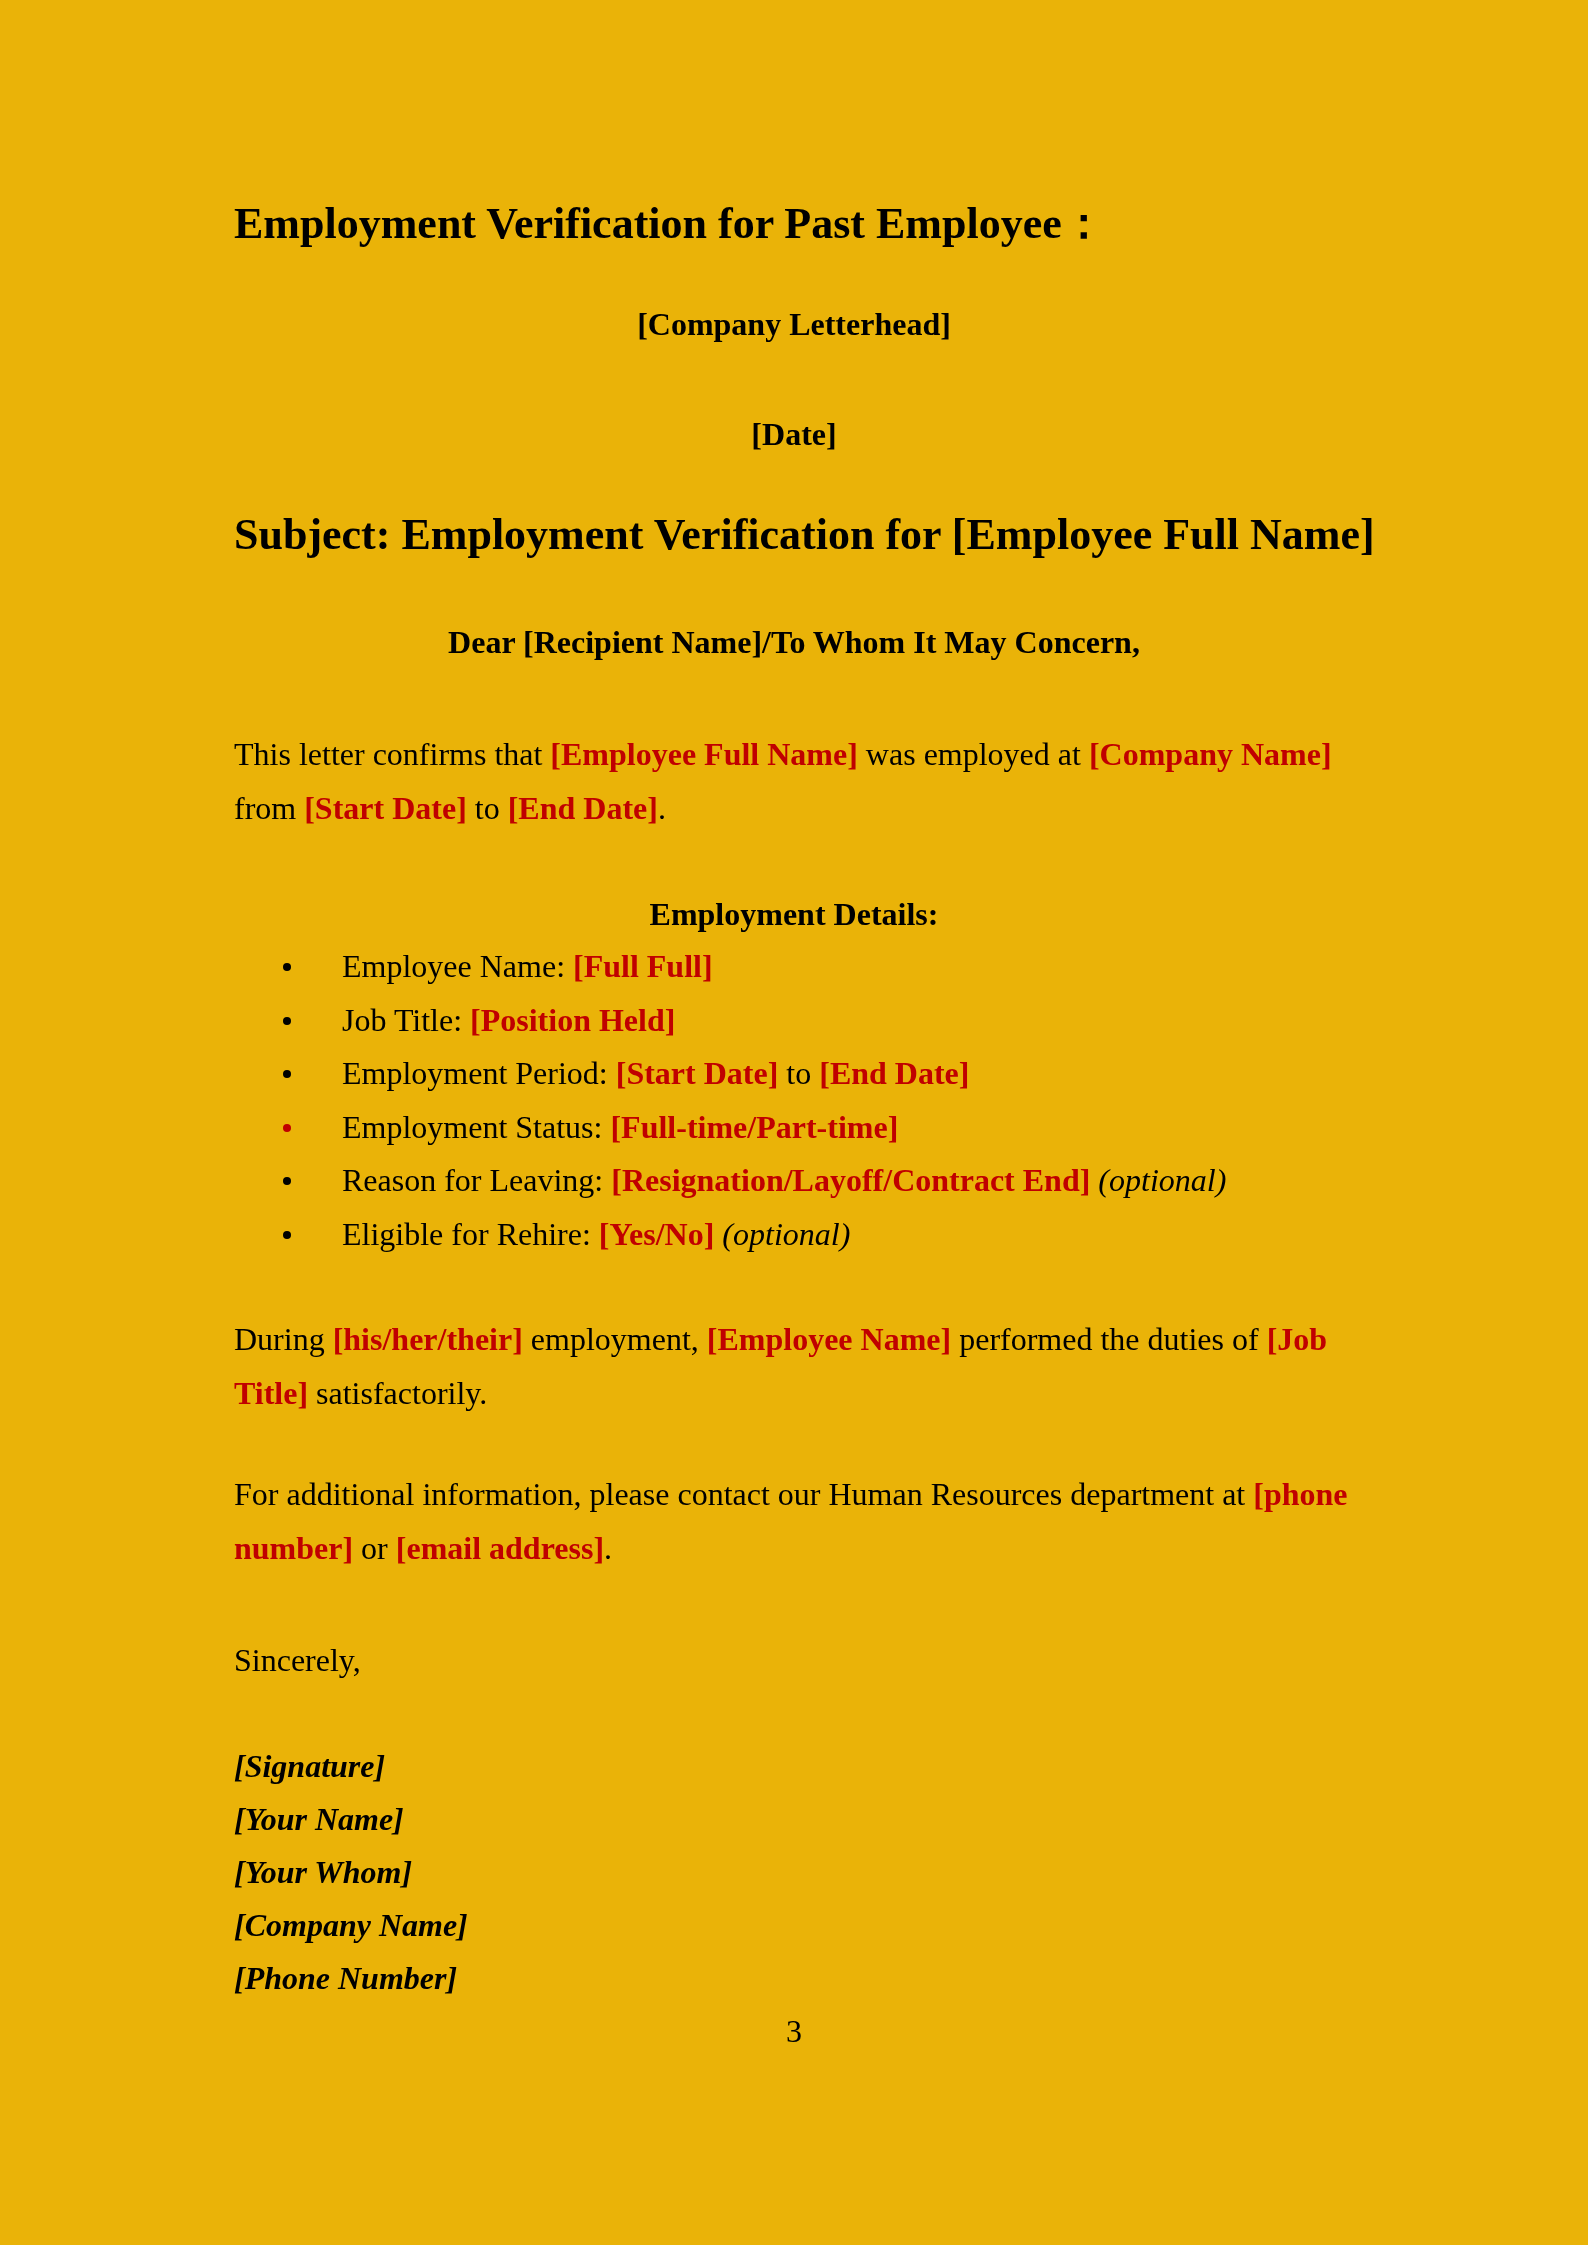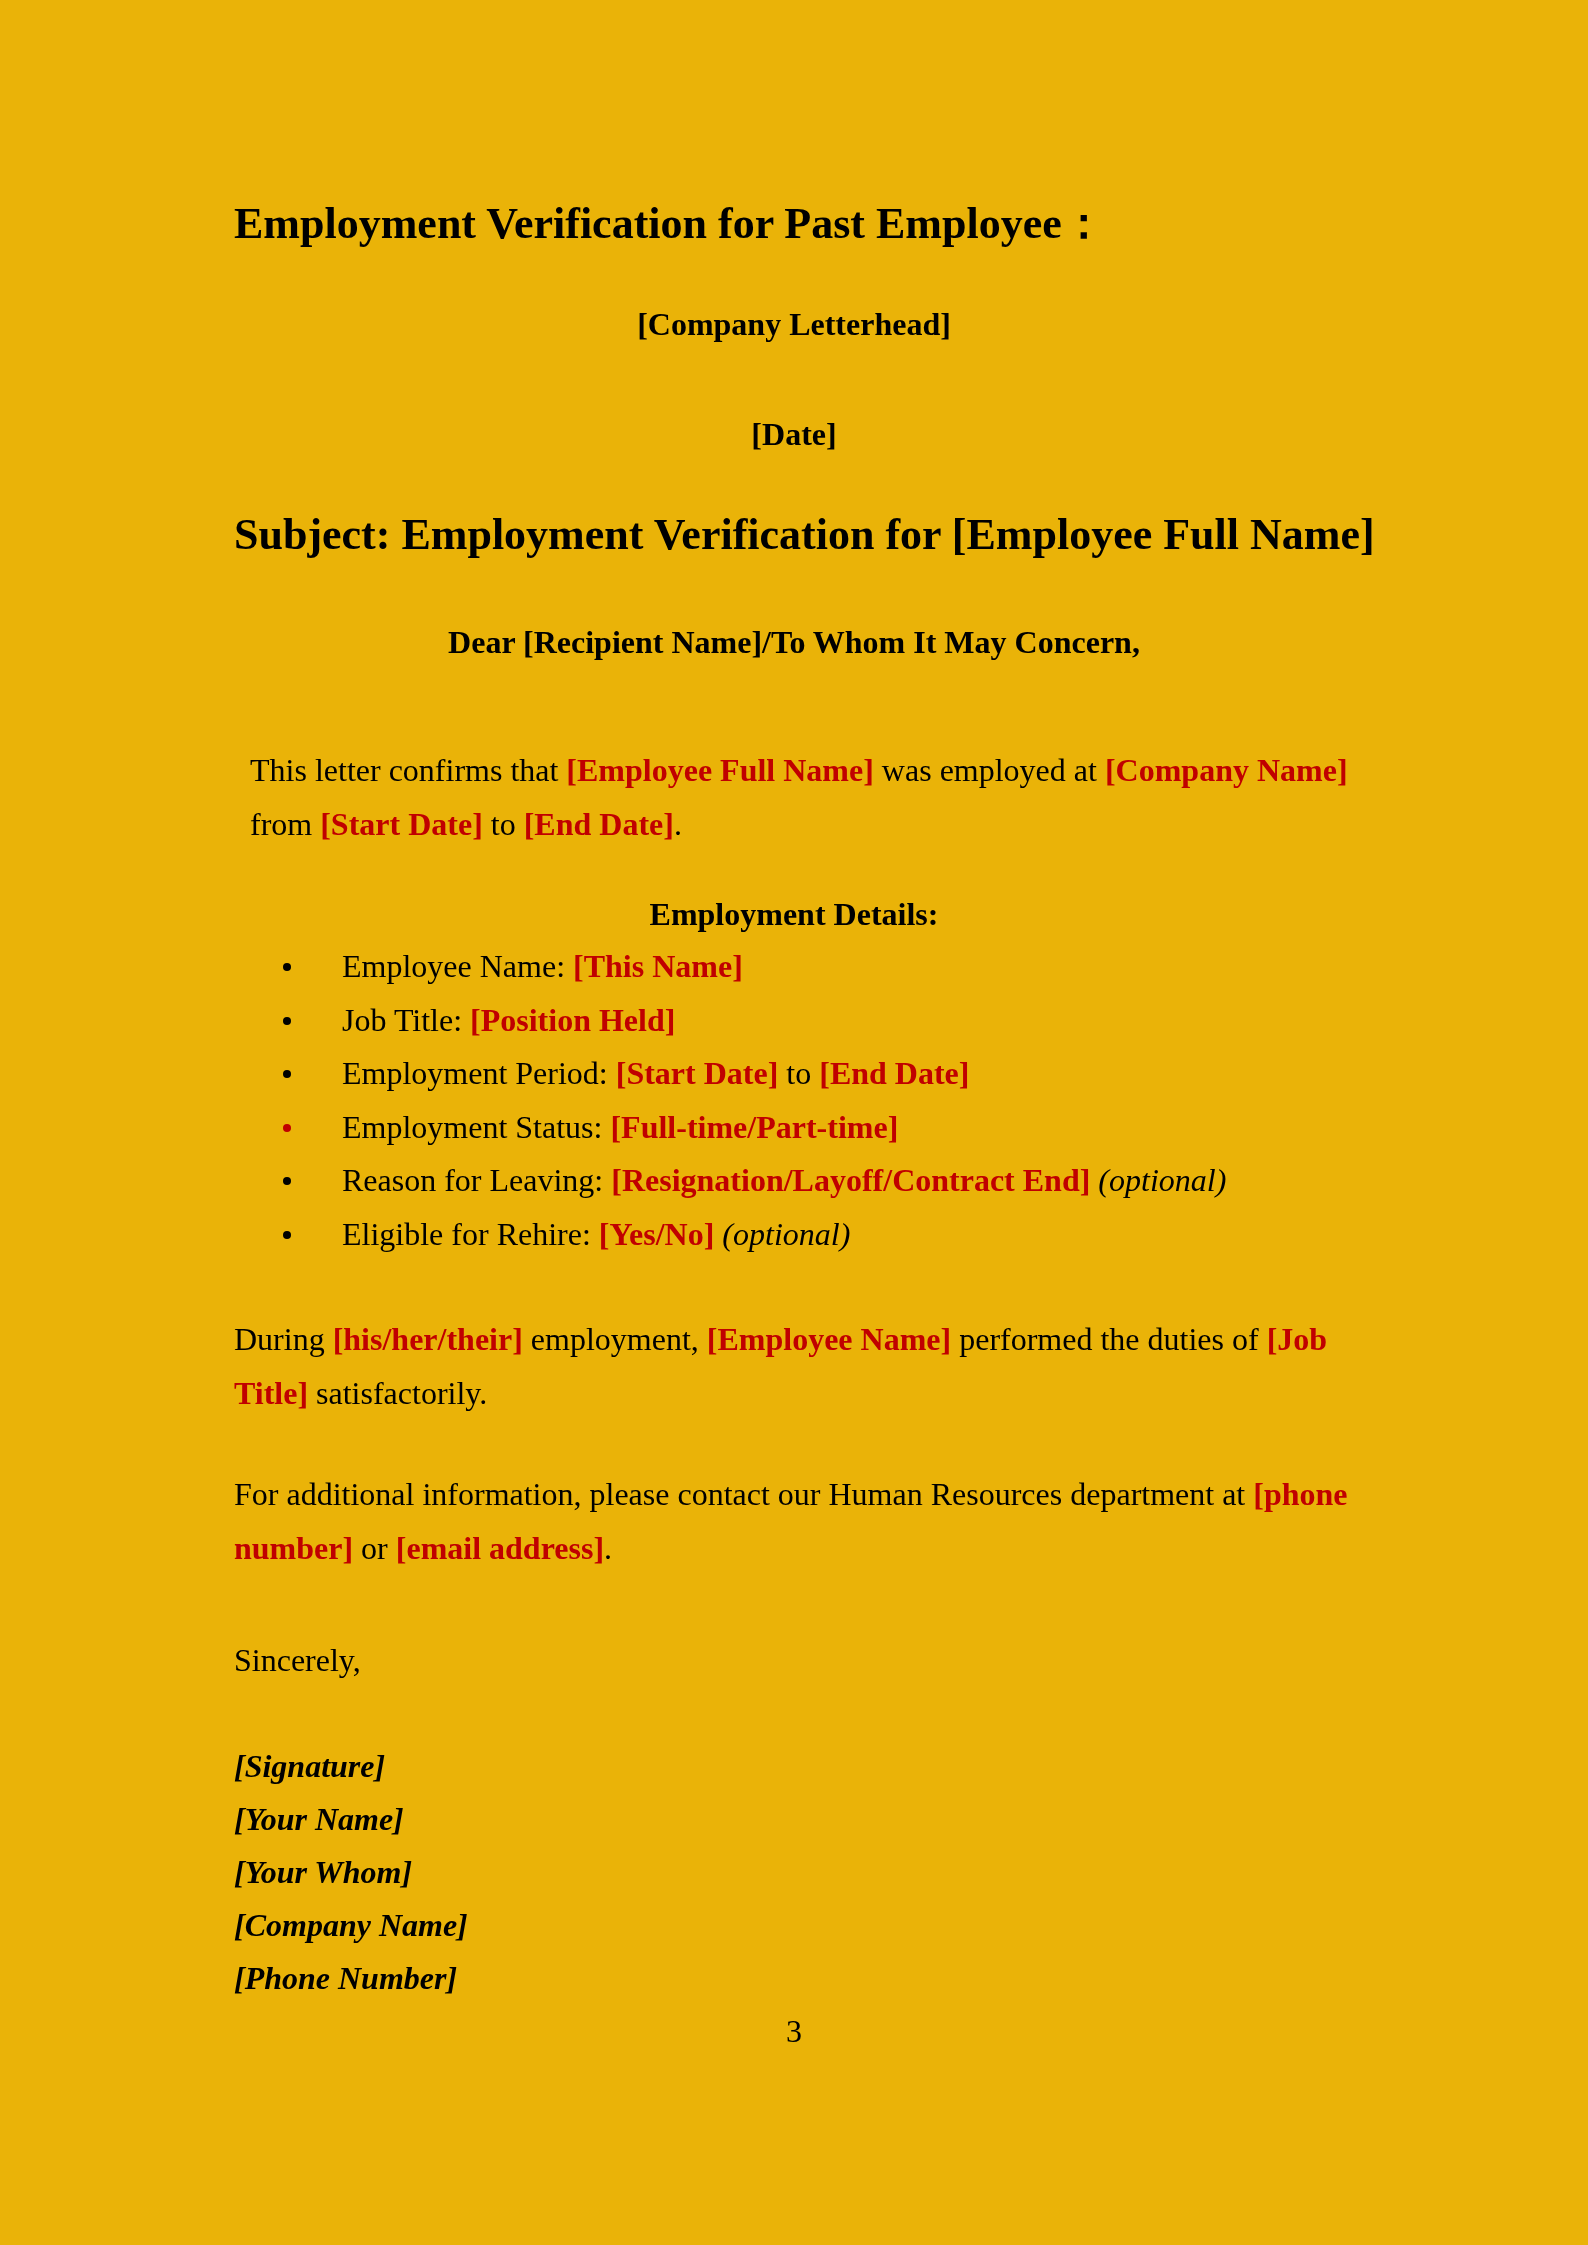--- a/index.html
+++ b/index.html
@@ -53,29 +53,29 @@
   <div class="blk h1" style="top:199px;">Employment Verification for Past Employee：</div>
 
   <div class="blk body-txt bold" style="top:297px;">[Company Letterhead]</div>
 
   <div class="blk body-txt bold" style="top:407px;">[Date]</div>
 
   <div class="blk h1" style="top:510px;">Subject: Employment Verification for [Employee Full Name]</div>
 
   <div class="blk body-txt bold" style="top:615px;">Dear [Recipient Name]/To Whom It May Concern,</div>
 
-  <p class="blk body-txt" style="top:727px; margin:16px;">
+  <p class="blk body-txt" style="top:727px; margin:0;">
     <span>This letter confirms that </span><span class="ph">[Employee Full Name]</span><span> was employed at </span><span class="ph">[Company Name]</span><span> from </span><span class="ph">[Start Date]</span><span> to </span><span class="ph">[End Date]</span><span>.</span>
   </p>
 
   <div class="blk body-txt bold" style="top:887px;">Employment Details:</div>
 
   <ul class="details blk" style="top:940px;">
     <li>
-      <span class="dot"></span><span>Employee Name: </span><span class="ph">[This Name]</span>
+      <span class="dot"></span><span>Employee Name: </span><span class="ph">[Full Full]</span>
     </li>
     <li>
       <span class="dot"></span><span>Job Title: </span><span class="ph">[Position Held]</span>
     </li>
     <li>
       <span class="dot"></span><span>Employment Period: </span><span class="ph">[Start Date]</span><span> to </span><span class="ph">[End Date]</span>
     </li>
     <li class="red-dot">
       <span class="dot"></span><span>Employment Status: </span><span class="ph">[Full-time/Part-time]</span>
     </li>

